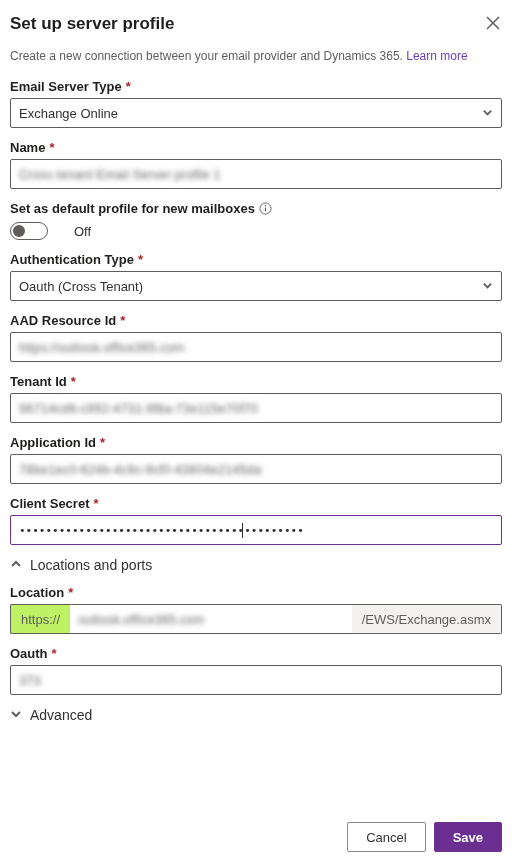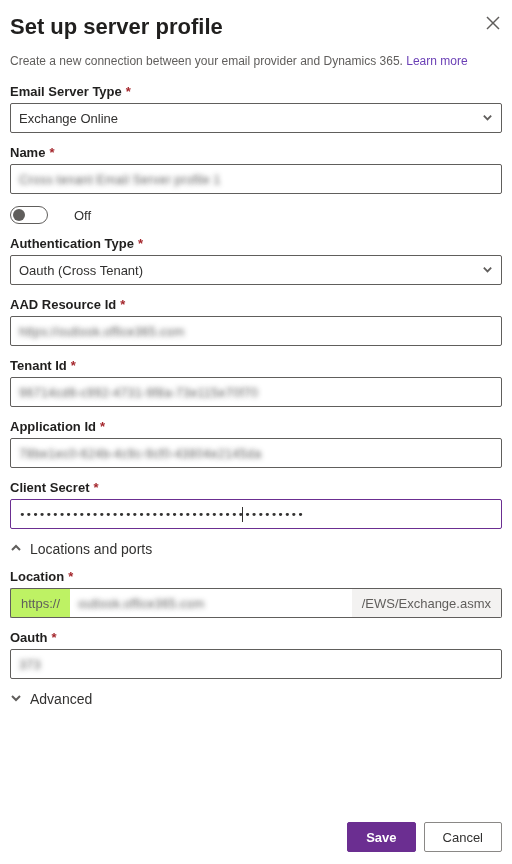--- a/index.html
+++ b/index.html
@@ -8,21 +8,21 @@
       font-size: 13px;
       color: #323130;
       background: #fff;
       width: 512px;
       height: 864px;
       display: flex;
       flex-direction: column;
       padding: 14px 10px 12px 10px;
     }
     .header-row { display: flex; justify-content: space-between; align-items: flex-start; }
-    .title { font-size: 22px; font-weight: 600; color: #201f1e; }
+    .title { font-size: 17px; font-weight: 600; color: #201f1e; }
     .close-btn { background: none; border: none; cursor: pointer; padding: 2px; }
     .close-btn svg { width: 14px; height: 14px; stroke: #605e5c; stroke-width: 1.5; }
     .subtitle { font-size: 12px; color: #605e5c; margin-top: 14px; }
     .subtitle a { color: #6a3fb5; text-decoration: none; }
     .form { margin-top: 16px; flex: 1; overflow: auto; }
     .field { margin-bottom: 12px; }
     .label { font-size: 13px; font-weight: 600; color: #201f1e; margin-bottom: 4px; display: flex; align-items: center; gap: 4px; }
     .req { color: #a4262c; font-weight: 600; }
     .info-icon { display: inline-flex; align-items: center; }
     .info-icon svg { width: 13px; height: 13px; }
@@ -141,20 +141,30 @@
     <div class="label">
       <span>Name</span>
         <span class="req">*</span>
     </div>
     <div class="control">
       <span class="blur">Cross tenant Email Server profile 1</span>
     </div>
   </div>
 
   <div class="field">
+    <div class="label">
+      <span>Set as default profile for new mailboxes</span>
+      <span class="info-icon">
+        <svg viewBox="0 0 14 14">
+            <circle cx="7" cy="7" r="6" fill="none" stroke="#605e5c" stroke-width="1"></circle>
+            <circle cx="7" cy="4" r="0.8" fill="#605e5c"></circle>
+            <rect x="6.4" y="6" width="1.2" height="4" fill="#605e5c"></rect>
+          </svg>
+      </span>
+    </div>
     <div class="toggle-row">
       <div class="toggle"></div>
       <span class="toggle-label">Off</span>
     </div>
   </div>
 
   <div class="field">
     <div class="label">
       <span>Authentication Type</span>
         <span class="req">*</span>
@@ -247,15 +257,15 @@
       <svg viewBox="0 0 12 12">
           <polyline points="2,4 6,8 10,4"></polyline>
         </svg>
     </span>
     <span>Advanced</span>
   </div>
 
 </div>
 
 <div class="footer">
+  <button class="btn btn-secondary">Cancel</button>
   <button class="btn btn-primary">Save</button>
-  <button class="btn btn-secondary">Cancel</button>
 </div>
 
 </body></html>

